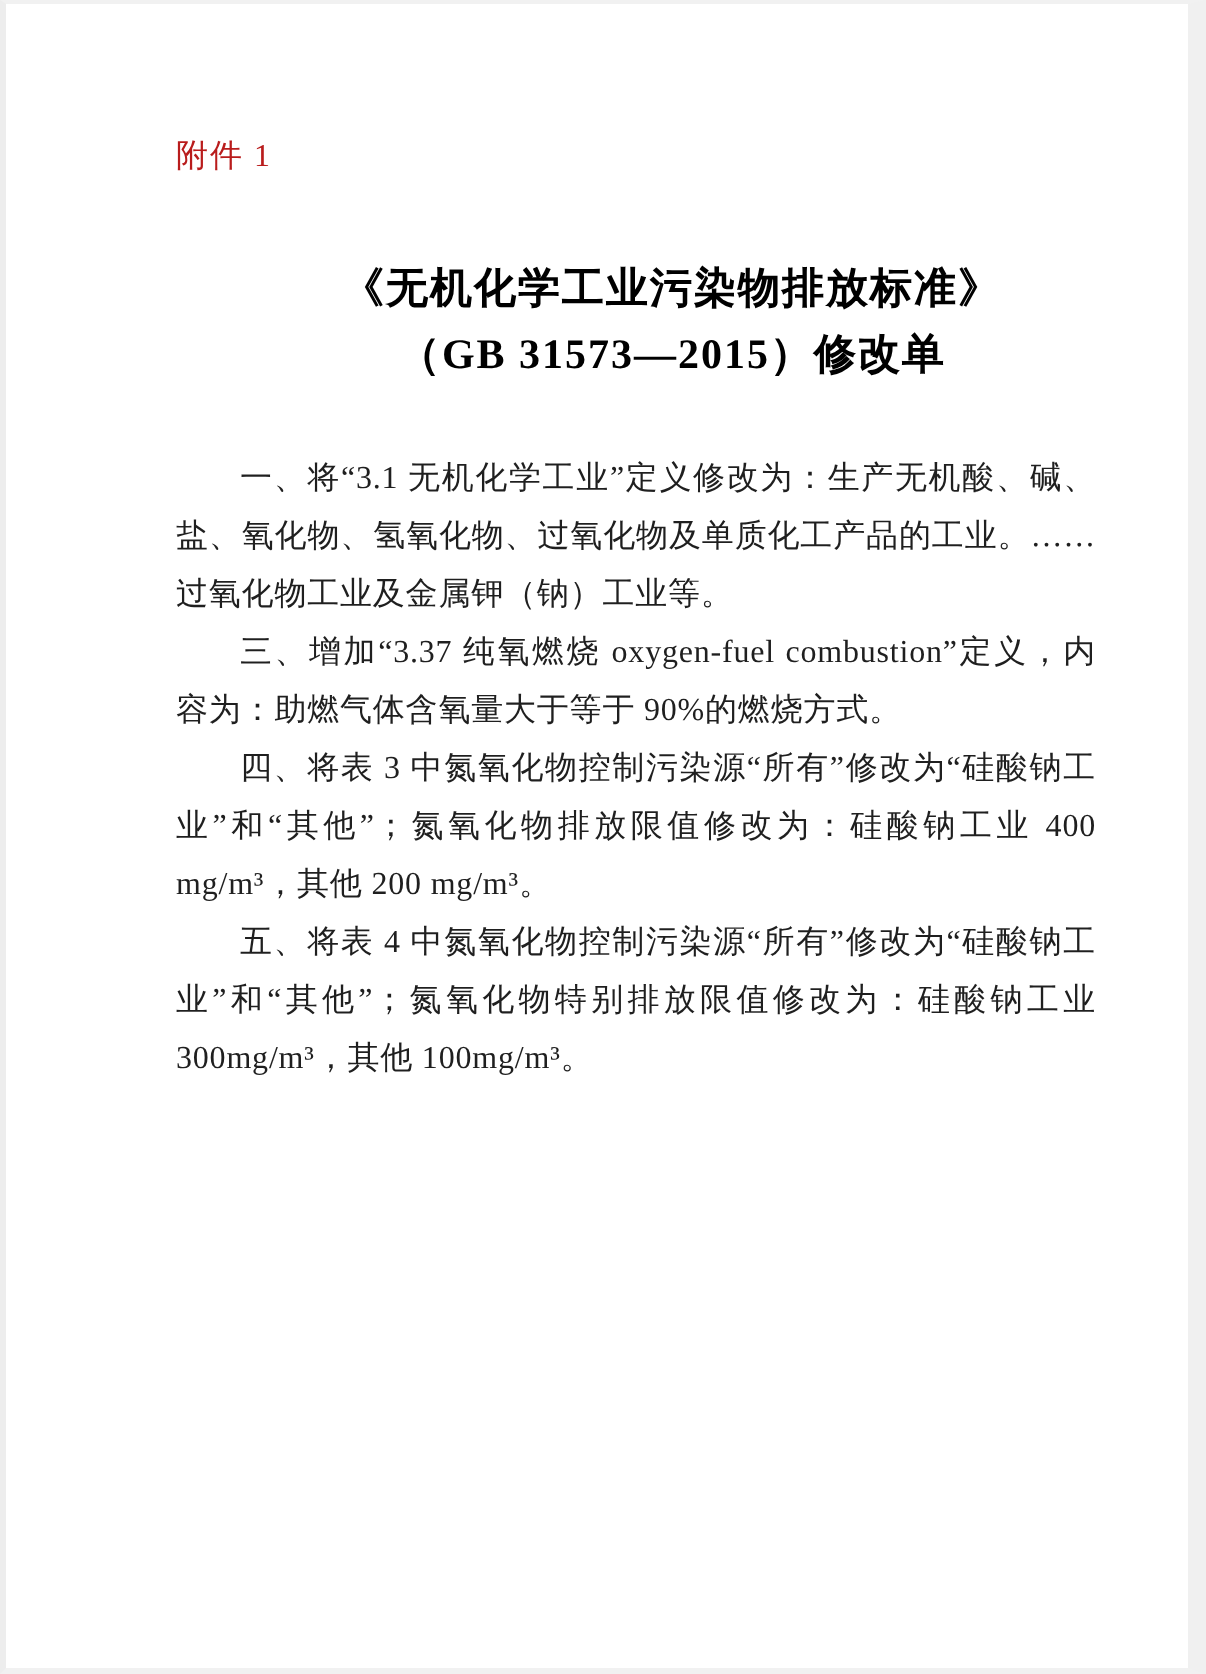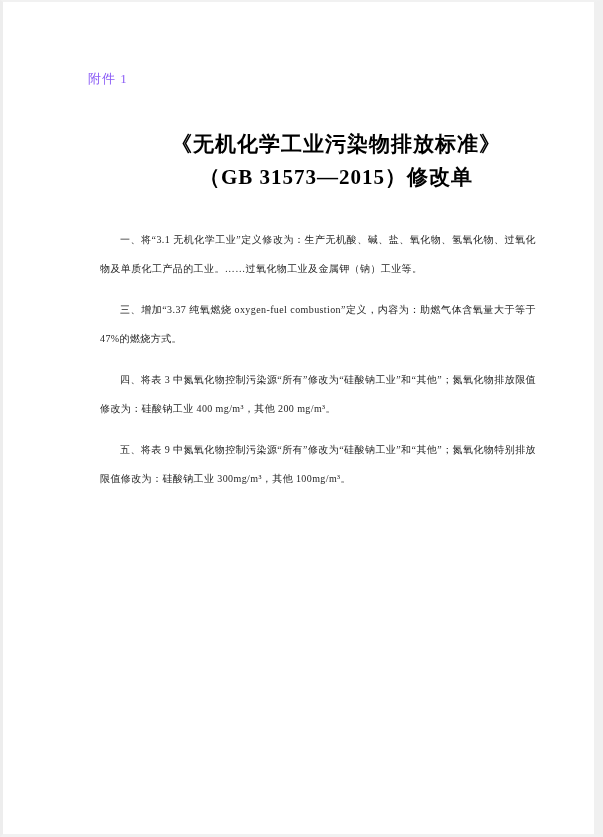--- a/index.html
+++ b/index.html
@@ -16,41 +16,41 @@
     border-left: 3px solid #ededed;
     border-top: 2px solid #f1f1f1;
     border-right: 9px solid #f0f0f0;
     border-bottom: 3px solid #f1f1f1;
     padding: 66px 46px 0 85px;
     overflow: hidden;
     font-family: "Liberation Serif", "DejaVu Serif", serif;
     color: #1c1c1c;
   }
   .attachment {
-    font-size: 13px;
+    font-size: 16px;
     line-height: 22px;
     letter-spacing: 1px;
-    color: #8b5cf6;
+    color: #b91c1c;
   }
   .title {
     margin: 38px -82px 0 -46px;
     text-align: center;
     font-weight: bold;
     color: #000000;
     font-size: 21px;
     line-height: 33px;
     letter-spacing: 1px;
   }
   .doc-body {
     margin-top: 31px;
     width: 460px;
   }
   .para {
-    margin: 12px;
-    font-size: 10px;
+    margin: 0;
+    font-size: 16px;
     line-height: 29px;
     text-align: justify;
     text-justify: inter-ideograph;
     text-indent: 2em;
     letter-spacing: 0.4px;
     color: #1f1f1f;
   }
 </style>
 </head>
 <body>
@@ -58,17 +58,17 @@
 <div class="page">
   <div class="attachment">附件 1</div>
 
   <div class="title">
     <div>《无机化学工业污染物排放标准》</div>
     <div>（GB 31573—2015）修改单</div>
   </div>
 
   <div class="doc-body" id="doc-body">
       <p class="para">一、将“3.1 无机化学工业”定义修改为：生产无机酸、碱、盐、氧化物、氢氧化物、过氧化物及单质化工产品的工业。……过氧化物工业及金属钾（钠）工业等。</p>
-      <p class="para">三、增加“3.37 纯氧燃烧 oxygen-fuel combustion”定义，内容为：助燃气体含氧量大于等于 47%的燃烧方式。</p>
+      <p class="para">三、增加“3.37 纯氧燃烧 oxygen-fuel combustion”定义，内容为：助燃气体含氧量大于等于 90%的燃烧方式。</p>
       <p class="para">四、将表 3 中氮氧化物控制污染源“所有”修改为“硅酸钠工业”和“其他”；氮氧化物排放限值修改为：硅酸钠工业 400 mg/m³，其他 200 mg/m³。</p>
-      <p class="para">五、将表 9 中氮氧化物控制污染源“所有”修改为“硅酸钠工业”和“其他”；氮氧化物特别排放限值修改为：硅酸钠工业 300mg/m³，其他 100mg/m³。</p>
+      <p class="para">五、将表 4 中氮氧化物控制污染源“所有”修改为“硅酸钠工业”和“其他”；氮氧化物特别排放限值修改为：硅酸钠工业 300mg/m³，其他 100mg/m³。</p>
     </div>
 </div>
 
 </body></html>

